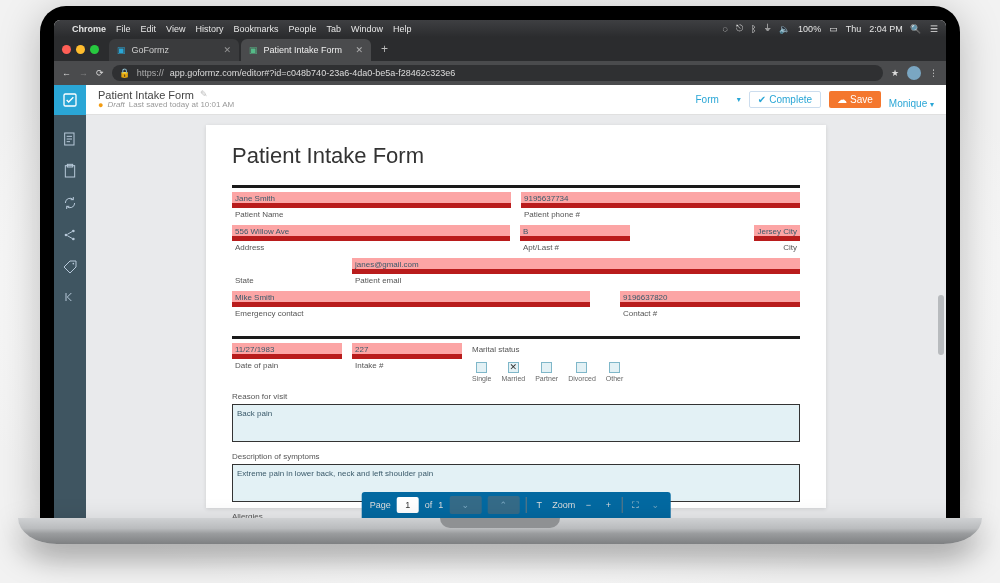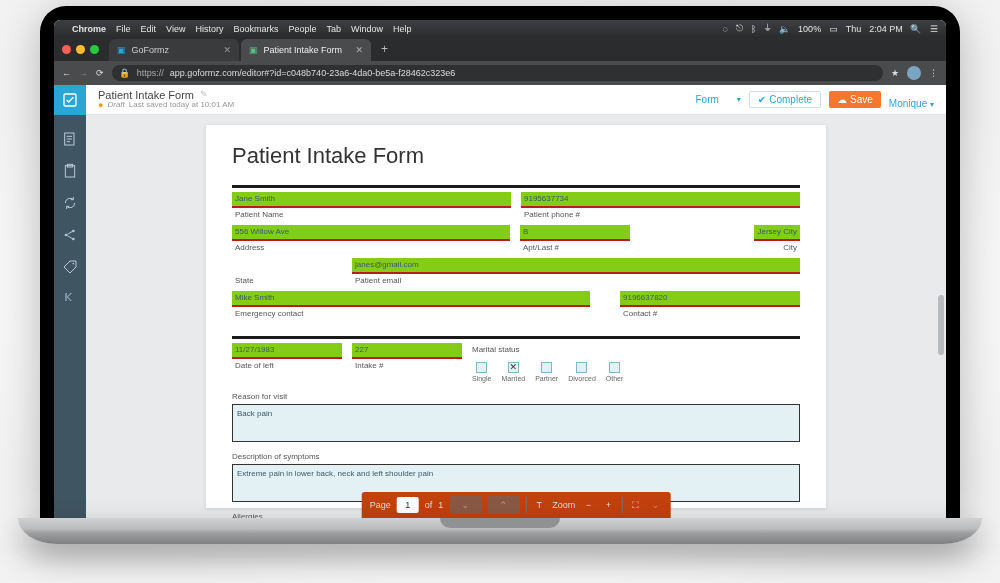--- a/index.html
+++ b/index.html
@@ -111,43 +111,43 @@
     box-shadow:0 1px 4px rgba(0,0,0,.12);
     font-size:9px; color:#333;
   }
   .page h1{font-size:22px; font-weight:400; color:#333; margin-bottom:16px;}
   .thick-rule{height:3px;background:#1a1a1a;margin:6px 0 2px 0;}
   .row{display:flex;gap:10px;margin-top:4px;}
   .cell{flex:1;display:flex;flex-direction:column;}
   .cell.small{flex:0 0 110px;}
   .cell.med{flex:0 0 160px;align-items:flex-end;}
   .field{
-    background:#84cc16; height:16px; font-size:8px; color:#3a5a6a; padding:2px 3px;
-    border-bottom:2px solid #b91c1c;
+    background:#fca5a5; height:16px; font-size:8px; color:#3a5a6a; padding:2px 3px;
+    border-bottom:5px solid #b91c1c;
     white-space:nowrap; overflow:hidden;
   }
   .label{font-size:8px;color:#555;padding:2px 3px;}
   .field-spacer{background:transparent;border:none;}
   .section-gap{height:10px;}
   .marital{display:flex;align-items:flex-start;gap:8px;}
   .marital-label{font-size:8px;color:#555;padding-top:2px;}
   .checks{display:flex;gap:10px;}
   .ck{display:flex;flex-direction:column;align-items:center;gap:2px;font-size:7px;color:#666;}
   .ckbox{width:11px;height:11px;border:1px solid #7fa;border-color:#7fb7c9;background:#e3f1f5;display:flex;align-items:center;justify-content:center;}
   .ckbox.checked::after{content:"✕";font-size:9px;color:#333;line-height:1;}
   .big-field{
     background:#e3f1f5;border:1px solid #333;height:38px;padding:4px;font-size:8px;color:#3a5a6a;
     margin-top:3px;
   }
   .sect-label{font-size:8px;color:#555;margin-top:10px;}
 
   
   .page-toolbar{
     position:absolute; left:50%; bottom:0; transform:translateX(-50%);
-    background:#c2410c; color:#ddd; font-size:9px; height:26px;
+    background:#0369a1; color:#ddd; font-size:9px; height:26px;
     display:flex;align-items:center;gap:6px;padding:0 8px;border-radius:3px 3px 0 0;
   }
   .pg-input{width:22px;height:16px;background:#fff;color:#333;text-align:center;border-radius:2px;line-height:16px;}
   .tb-btn{background:#5e6d75;width:32px;height:18px;border-radius:2px;display:flex;align-items:center;justify-content:center;opacity:.55;}
   .tb-icon{width:14px;height:14px;display:flex;align-items:center;justify-content:center;}
   .sep{width:1px;height:16px;background:#6b7a82;}
 
   
   .scroll-track{position:absolute;right:2px;top:0;bottom:0;width:8px;}
   .scroll-thumb{position:absolute;right:0;top:180px;width:6px;height:60px;background:#b8bbbe;border-radius:3px;}
@@ -343,21 +343,21 @@
                   <div class="label" style="margin-left:20px">Contact #</div>
                 </div>
               </div>
 
               <div class="section-gap"></div>
               <div class="thick-rule"></div>
 
               <div class="row" style="align-items:flex-start">
                 <div class="cell small">
                   <div class="field">11/27/1983</div>
-                  <div class="label">Date of left</div>
+                  <div class="label">Date of pain</div>
                 </div>
                 <div class="cell small">
                   <div class="field">227</div>
                   <div class="label">Intake #</div>
                 </div>
                 <div class="cell marital" style="flex:1;justify-content:flex-end">
                   <span class="marital-label">Marital status</span>
                   <div class="checks">
                     <div class="ck">
                         <div class="ckbox"></div>

